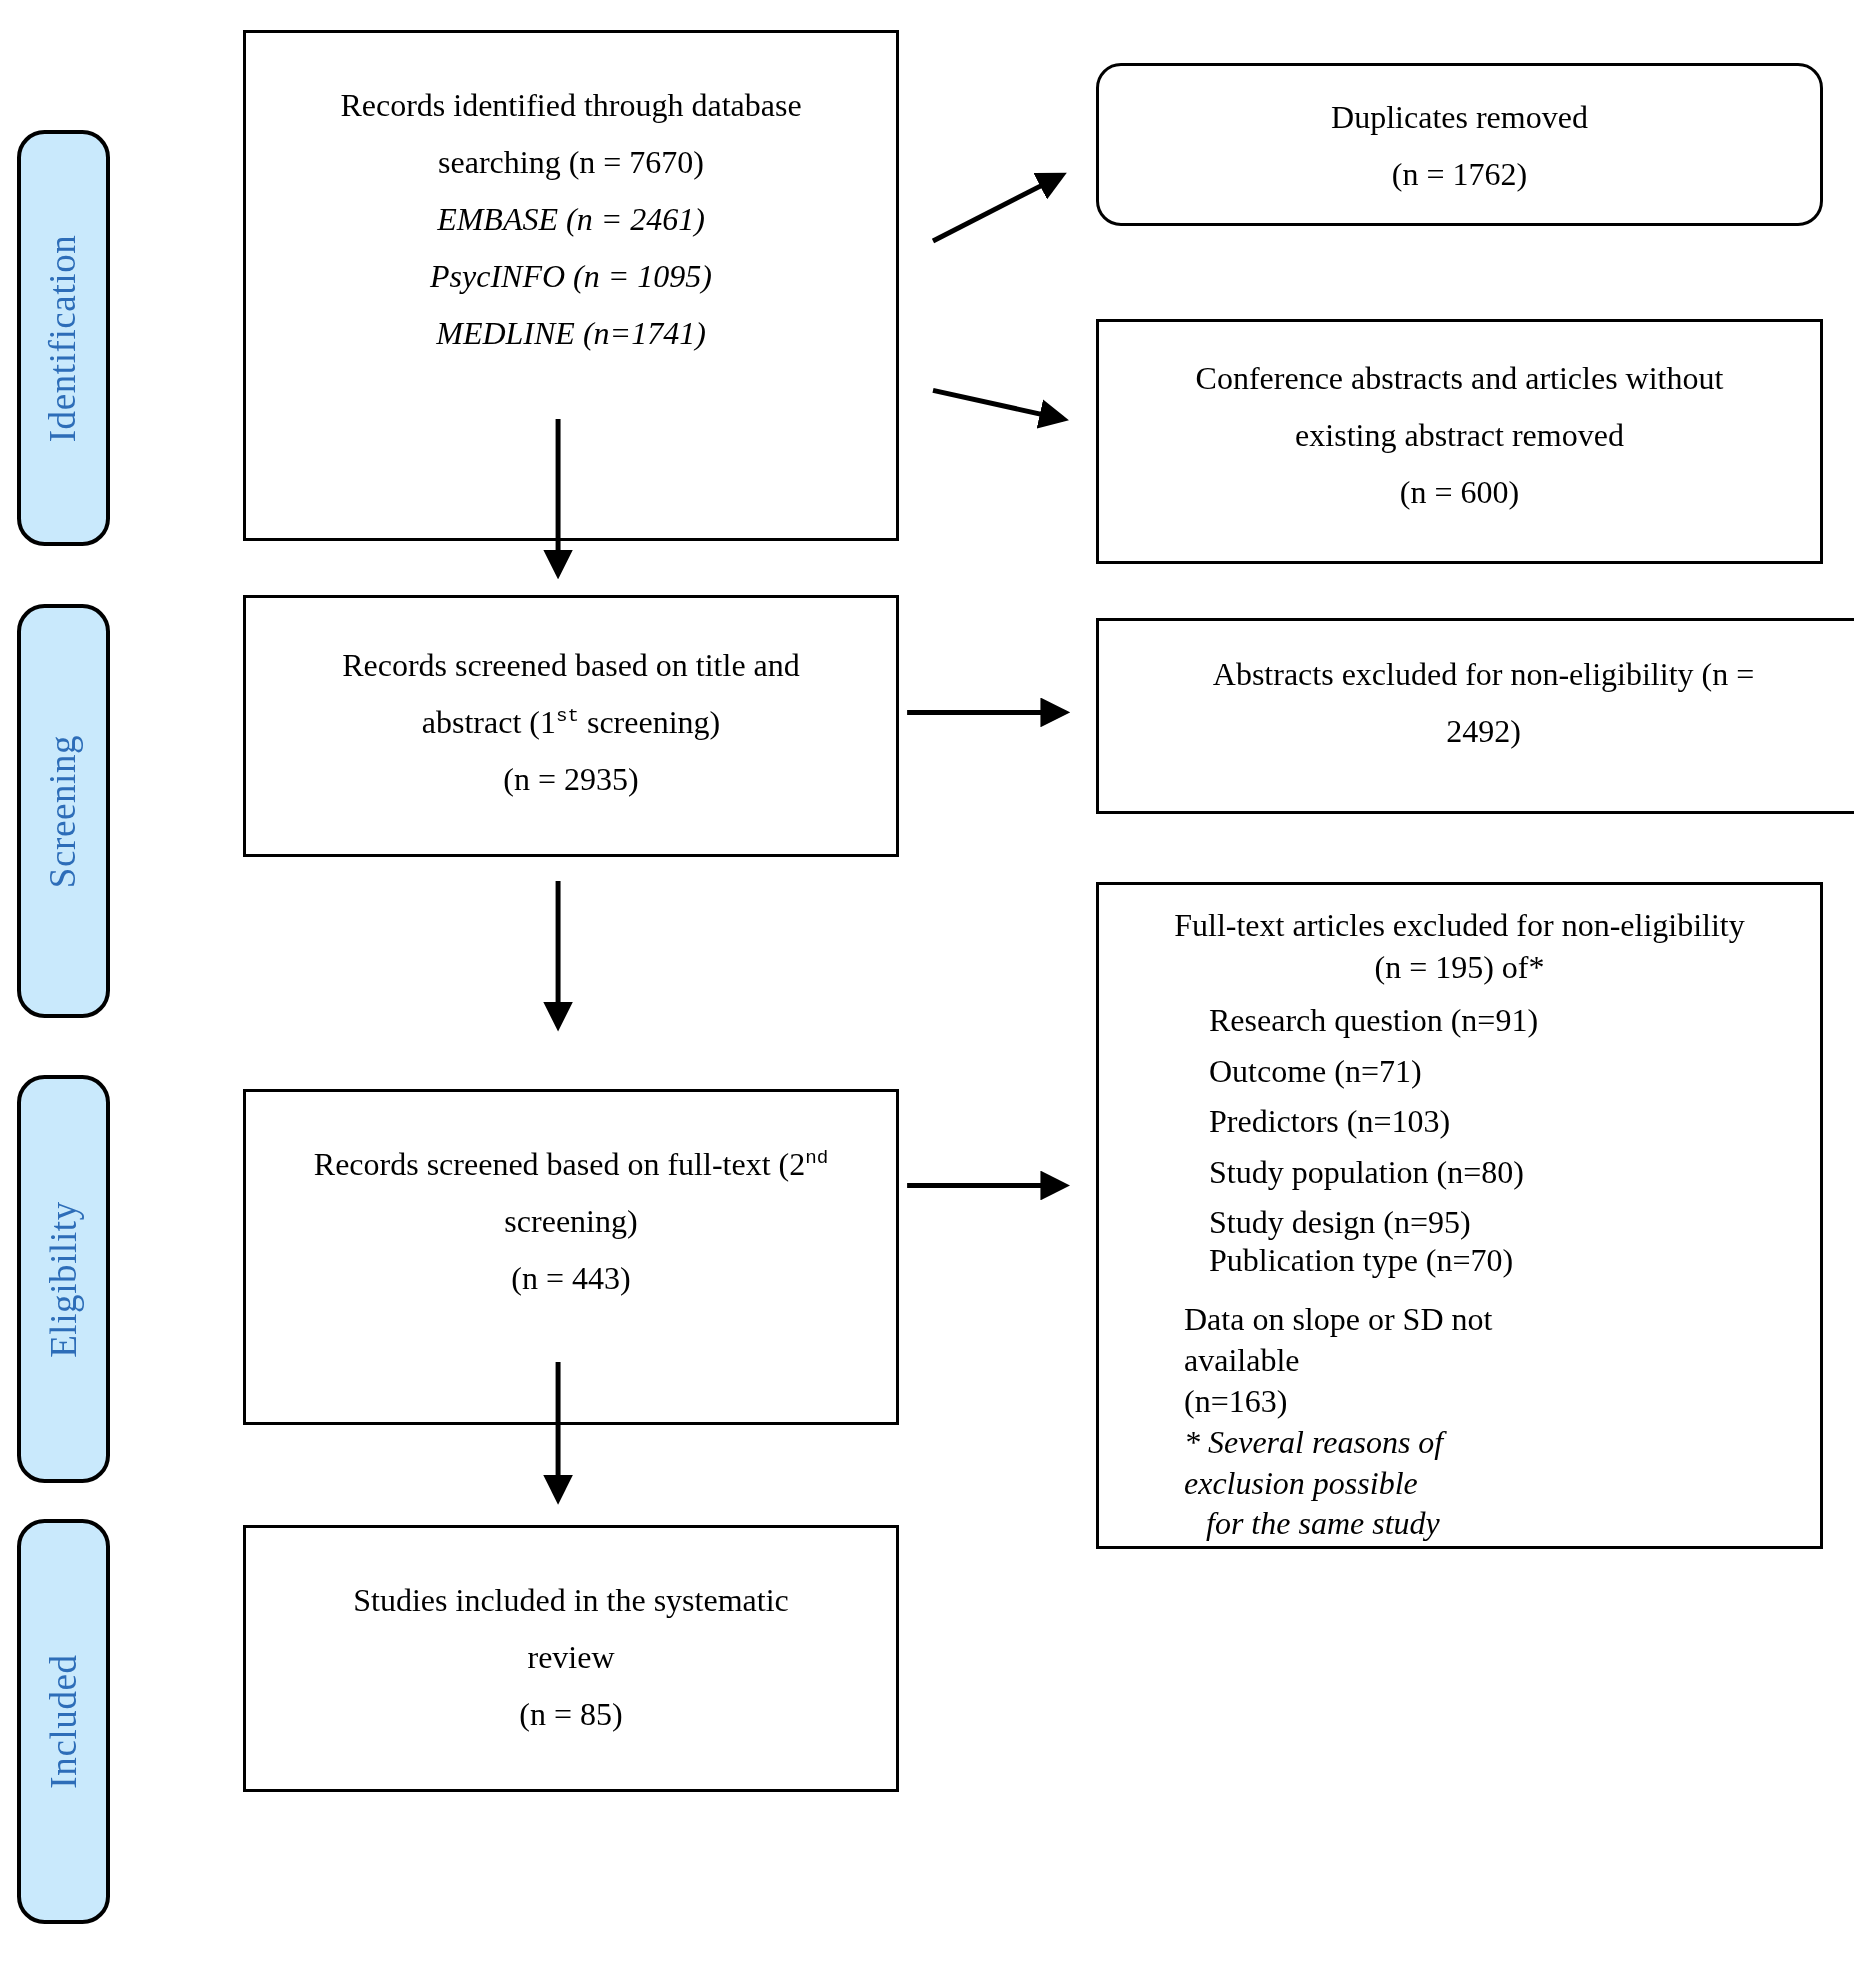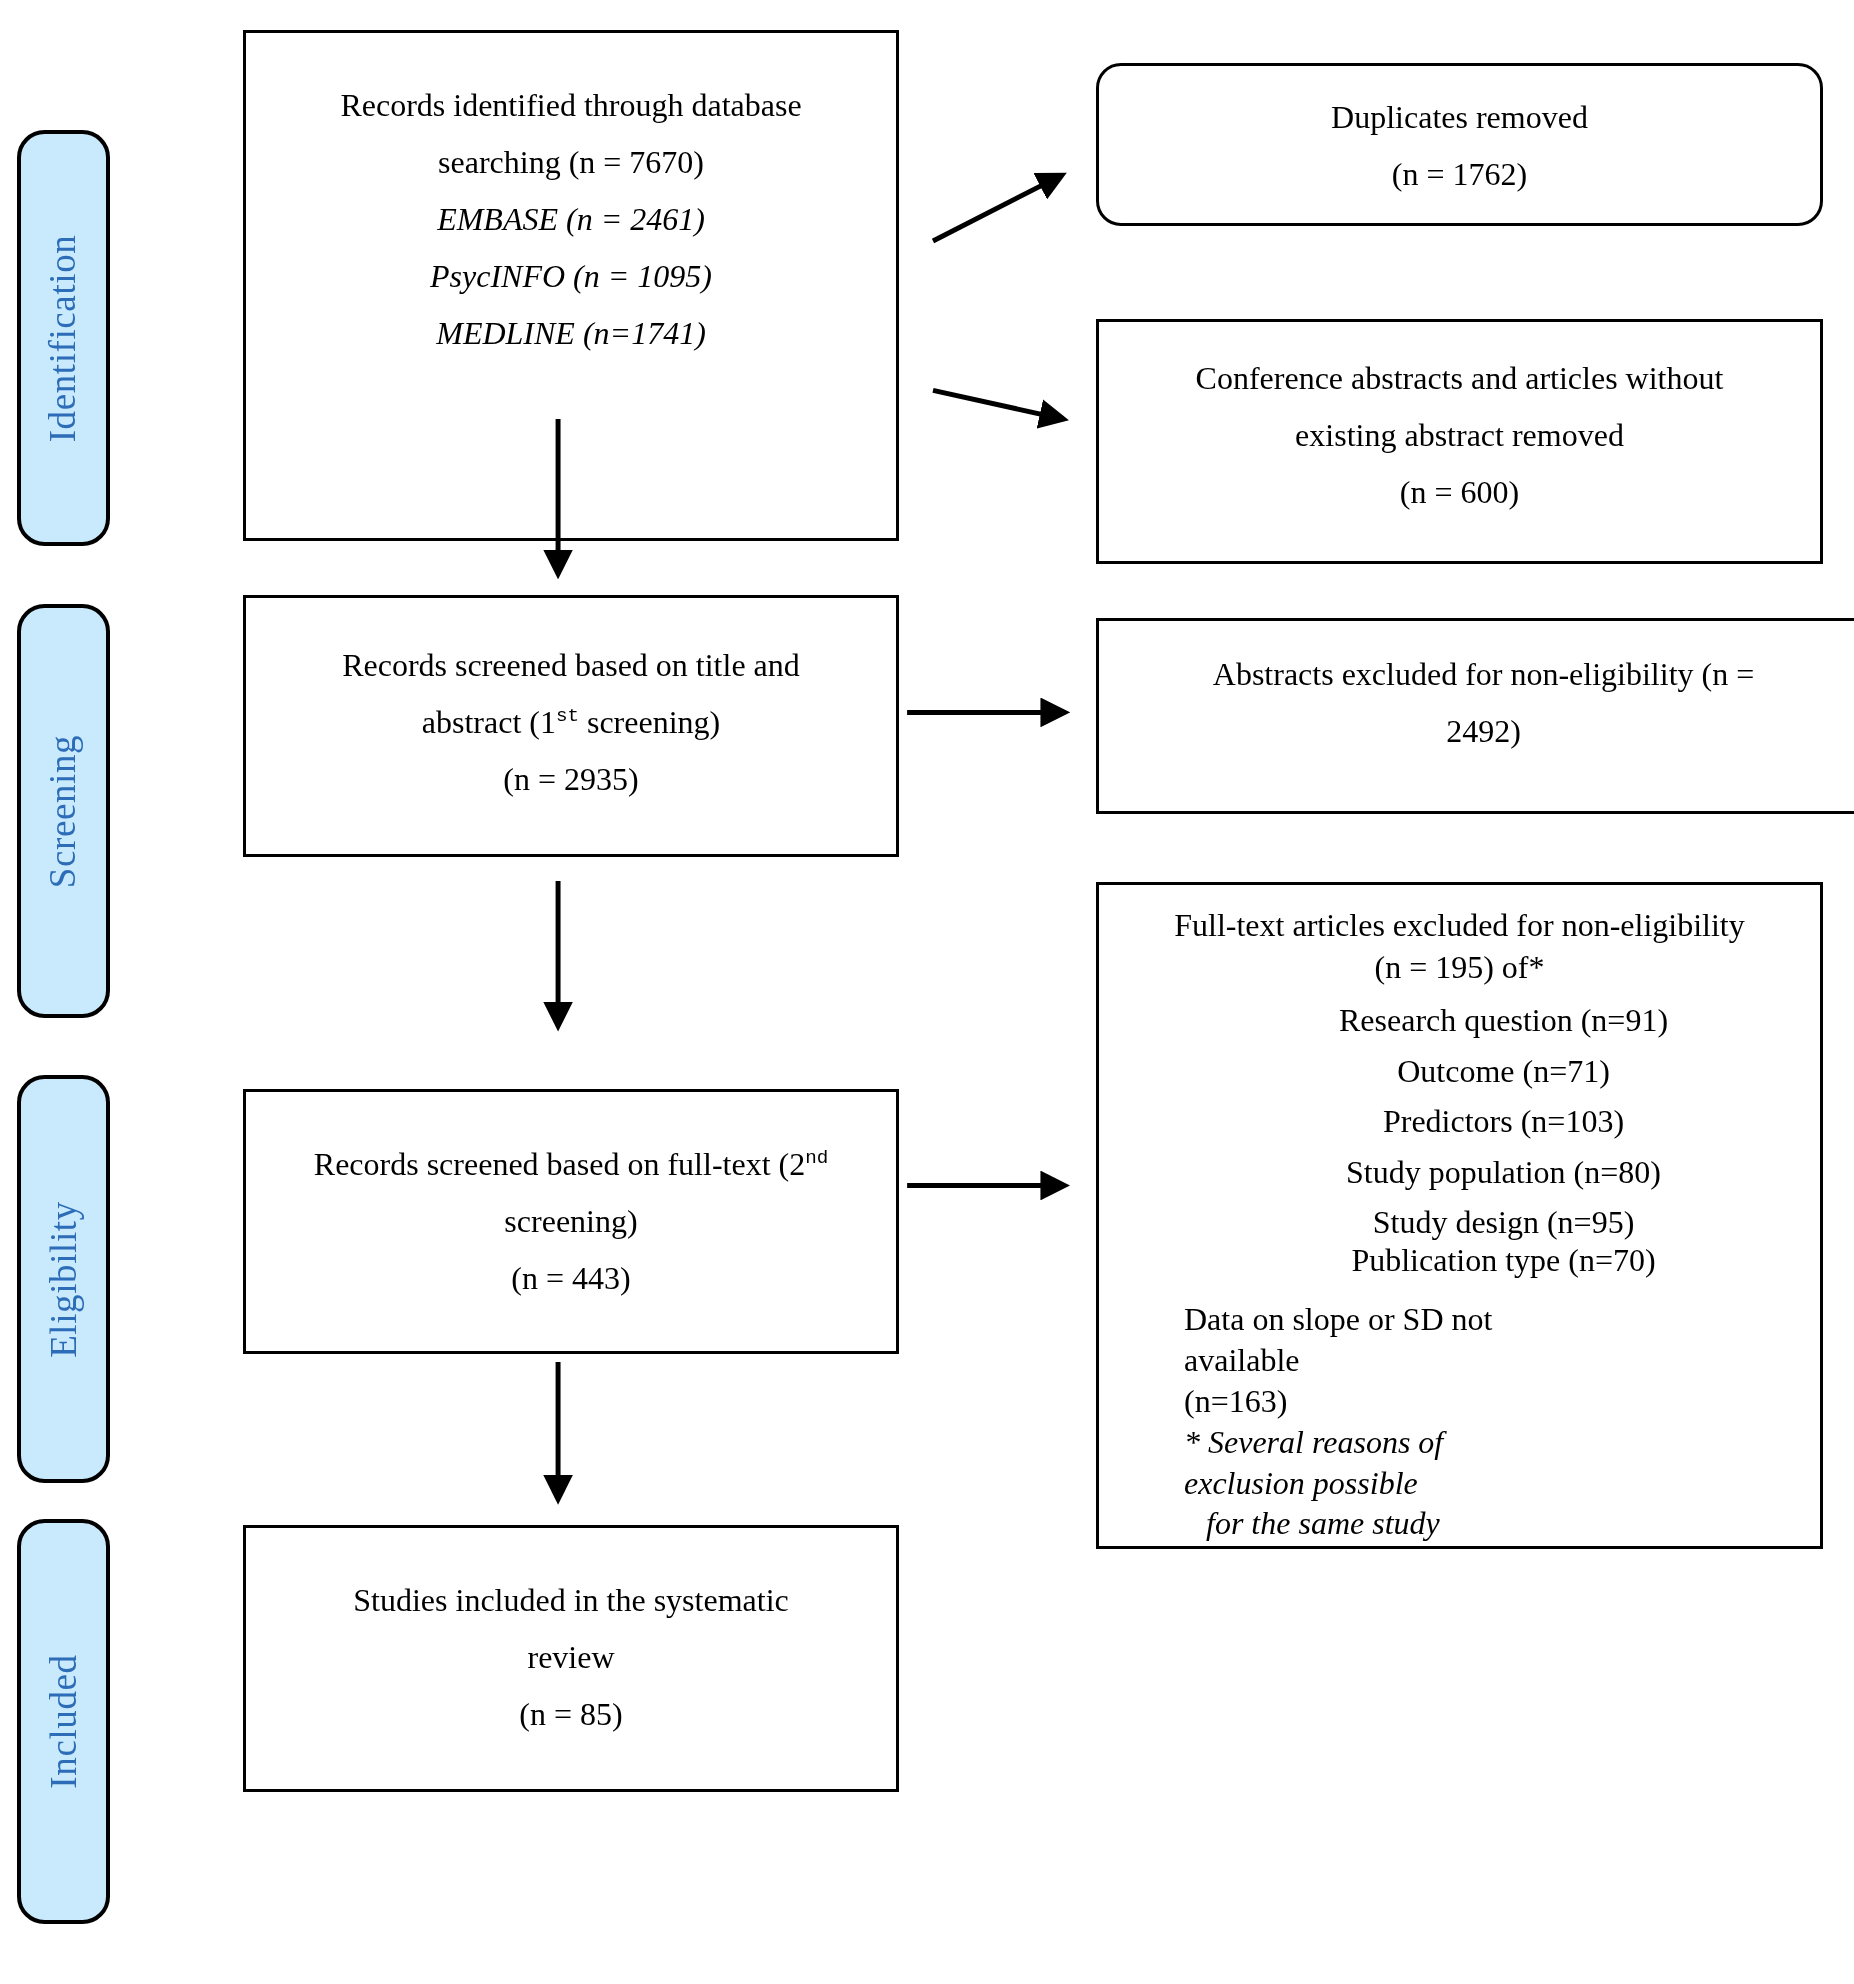--- a/index.html
+++ b/index.html
@@ -36,21 +36,21 @@
     text-align:center;
     font-size:32px;
     line-height:1.78;
   }
   .italic{font-style:italic;}
   sup.sp{font-size:0.6em;line-height:0;vertical-align:super;font-family:Liberation Mono, monospace;}
   
   .fbox.leftalign{text-align:left;}
   .rb-head{text-align:center;line-height:1.3;}
   .reasons{padding-left:88px;margin-top:13.2px;line-height:1.2;}
-  .reasons .reason{margin-bottom:12px;text-align:center;}
+  .reasons .reason{margin-bottom:12px;}
   .reasons .reason.tight{margin-bottom:0;}
   .slope{padding-left:63px;margin-top:19px;line-height:1.28;}
   .note{padding-left:63px;line-height:1.28;}
   .note .indent-more{padding-left:22px;}
   
   svg.arrows{position:absolute;left:0;top:0;width:1855px;height:1985px;pointer-events:none;}
 </style>
 </head>
 <body>
 
@@ -76,21 +76,21 @@
     <div class="italic">PsycINFO (n = 1095)</div>
     <div class="italic">MEDLINE (n=1741)</div>
   </div>
 
   <div class="fbox" style="left:243px;top:595px;width:656px;height:262px;padding-top:39px;">
     <div>Records screened based on title and</div>
     <div><span>abstract (1</span><sup class="sp">st</sup><span> screening)</span></div>
     <div>(n = 2935)</div>
   </div>
 
-  <div class="fbox" style="left:243px;top:1089px;width:656px;height:265px;padding-top:44px;">
+  <div class="fbox" style="left:243px;top:1089px;width:656px;height:336px;padding-top:44px;">
     <div><span>Records screened based on full-text (2</span><sup class="sp">nd</sup></div>
     <div>screening)</div>
     <div>(n = 443)</div>
   </div>
 
   <div class="fbox" style="left:243px;top:1525px;width:656px;height:267px;padding-top:44px;">
     <div>Studies included in the systematic</div>
     <div>review</div>
     <div>(n = 85)</div>
   </div>

